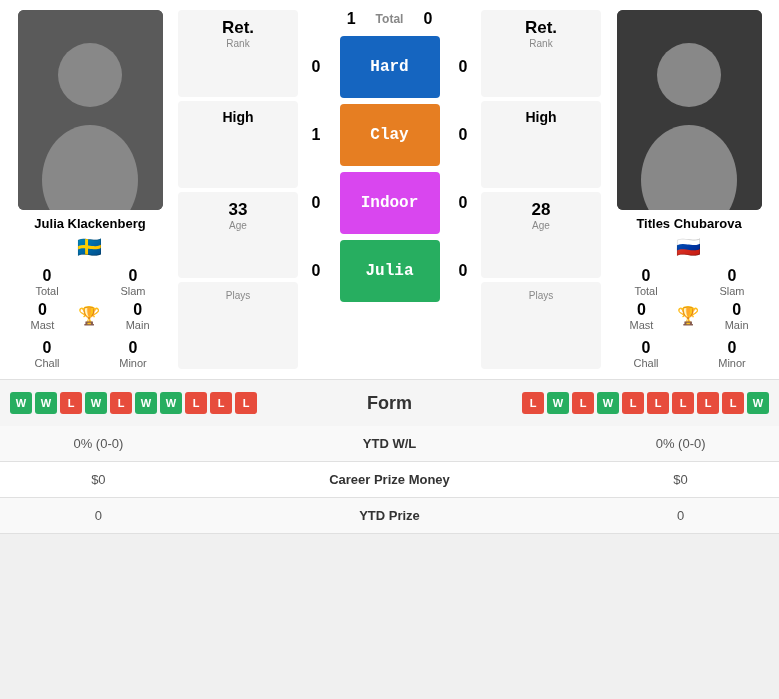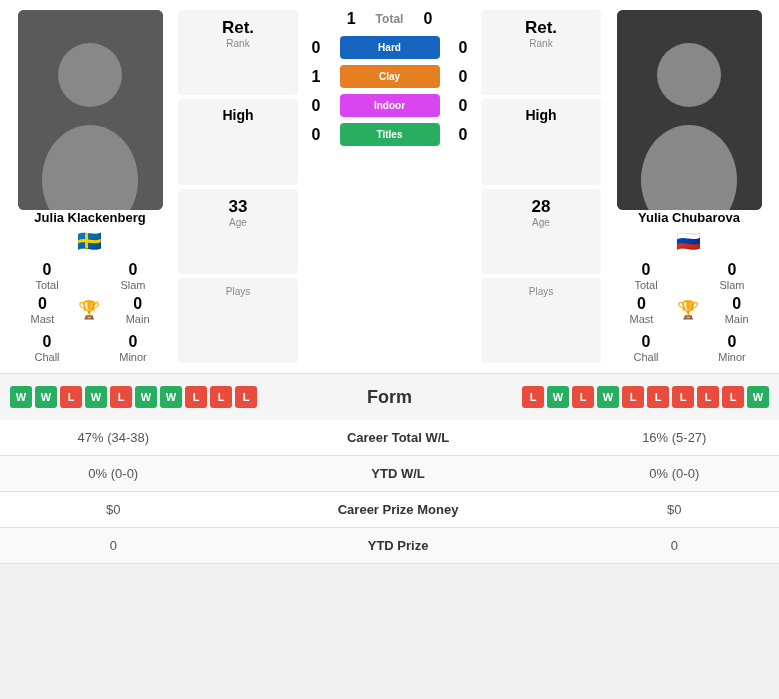--- a/index.html
+++ b/index.html
@@ -33,21 +33,21 @@
 
     .player-avatar svg {
       width: 100%;
       height: 100%;
     }
 
     .player-name {
       font-size: 13px;
       font-weight: bold;
       text-align: right;
-      margin-top: 0;
+      margin-top: 6px;
     }
 
     .player-stats {
       display: grid;
       grid-template-columns: 1fr 1fr;
       gap: 4px 12px;
       margin-top: 8px;
       width: 100%;
     }
 
@@ -144,27 +144,28 @@
     }
 
     .court-count {
       font-size: 16px;
       font-weight: bold;
       width: 20px;
       text-align: center;
     }
 
     .court-badge {
-      padding: 6px 20px;
+      padding: 22px 20px;
       border-radius: 4px;
       color: #fff;
-      font-size: 10px;
+      font-size: 16px;
       font-weight: bold;
       text-align: center;
       min-width: 100px;
+      font-family: Liberation Mono, monospace;
     }
 
     .court-hard { background: #1565c0; }
     .court-clay { background: #e67e22; }
     .court-indoor { background: #d946ef; }
     .court-grass { background: #27ae60; }
 
     
     .form-section {
       background: #f5f5f5;
@@ -334,21 +335,21 @@
         <span class="court-badge court-clay">Clay</span>
         <span class="court-count">0</span>
       </div>
       <div class="court-row">
         <span class="court-count">0</span>
         <span class="court-badge court-indoor">Indoor</span>
         <span class="court-count">0</span>
       </div>
       <div class="court-row">
         <span class="court-count">0</span>
-        <span class="court-badge court-grass">Titles</span>
+        <span class="court-badge court-grass">Julia</span>
         <span class="court-count">0</span>
       </div>
     </div>
 
     <div class="middle-stats-right">
       <div class="middle-stat-box">
         <span class="middle-stat-value">Ret.</span>
         <span class="middle-stat-label">Rank</span>
       </div>
       <div class="middle-stat-box">
@@ -366,21 +367,21 @@
     <div class="player-card">
       <div class="player-avatar">
         <svg viewBox="0 0 145 200" xmlns="http://www.w3.org/2000/svg">
           <rect width="145" height="200" fill="#3a3a3a"></rect>
 
           <circle cx="72" cy="65" r="32" fill="#888"></circle>
 
           <ellipse cx="72" cy="170" rx="48" ry="55" fill="#888"></ellipse>
         </svg>
       </div>
-      <div class="player-name">Yulia Chubarova</div>
+      <div class="player-name">Titles Chubarova</div>
       <div class="flag-icon">🇷🇺</div>
       <div class="player-stats">
         <div class="stat-item">
           <span class="stat-value">0</span>
           <span class="stat-label">Total</span>
         </div>
         <div class="stat-item">
           <span class="stat-value">0</span>
           <span class="stat-label">Slam</span>
         </div>
@@ -435,25 +436,20 @@
           <span class="form-badge badge-l">L</span>
           <span class="form-badge badge-l">L</span>
           <span class="form-badge badge-l">L</span>
           <span class="form-badge badge-w">W</span>
         </div>
     </div>
   </div>
 
   <table class="stats-table">
     <tbody id="stats-tbody">
-    <tr style="background: rgb(255, 255, 255);">
-    <td class="value-col">47% (34-38)</td>
-    <td class="label-col"><strong>Career Total W/L</strong></td>
-    <td class="value-col">16% (5-27)</td>
-  </tr>
         <tr style="background: rgb(249, 249, 249);">
     <td class="value-col">0% (0-0)</td>
     <td class="label-col"><strong>YTD W/L</strong></td>
     <td class="value-col">0% (0-0)</td>
   </tr>
         <tr style="background: rgb(255, 255, 255);">
     <td class="value-col">$0</td>
     <td class="label-col"><strong>Career Prize Money</strong></td>
     <td class="value-col">$0</td>
   </tr>

